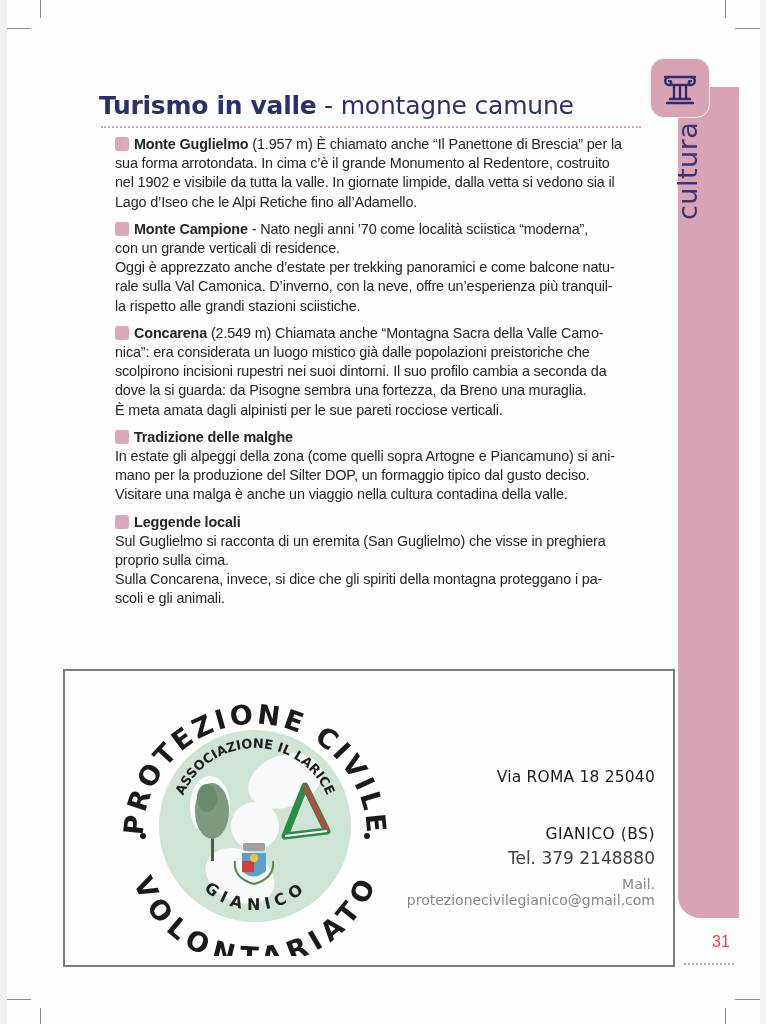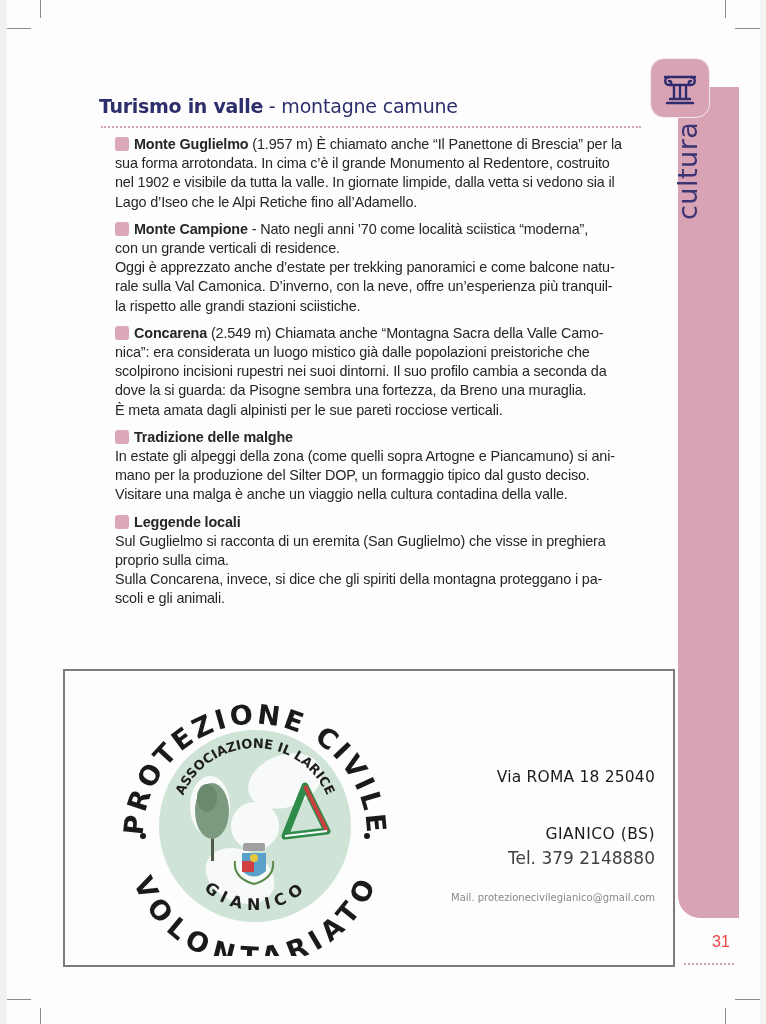--- a/index.html
+++ b/index.html
@@ -8,21 +8,21 @@
     background: #fdfdfd;
     font-family: "Liberation Sans", sans-serif;
     color: #1c1c1c;
   }
   .page-edge-left { position: absolute; left: 0; top: 0; width: 7px; height: 1024px; background: #f1f1f1; }
   .page-edge-right { position: absolute; right: 0; top: 0; width: 6px; height: 1024px; background: #f4f4f4; }
   .crop { position: absolute; background: #8a8a8a; }
 
   .title {
     position: absolute; left: 99px; top: 90px;
-    font-size: 19px; line-height: 32px; color: #2c2f6b; white-space: nowrap;
+    font-size: 25px; line-height: 32px; color: #2c2f6b; white-space: nowrap;
     font-family: "DejaVu Sans", sans-serif;
   }
   .title .bold { font-weight: bold; letter-spacing: -0.3px; }
   .title .light { font-weight: normal; letter-spacing: -0.2px; }
   .title-rule {
     position: absolute; left: 101px; top: 126px; width: 540px; height: 0;
     border-top: 2px dotted #d5a3b5;
   }
 
   .content {
@@ -59,21 +59,21 @@
     border: 2px solid #7c7c7c; background: #fdfdfd;
   }
   .logo { position: absolute; left: 50px; top: 15px; width: 280px; height: 270px; }
   .addr {
     position: absolute; left: 330px; top: 95px; width: 260px; text-align: right;
     font-family: "DejaVu Sans", sans-serif;
   }
   .addr .a1 { font-size: 15.5px; line-height: 23px; color: #1b1b1b; letter-spacing: 0.2px; }
   .addr .a2 { font-size: 15.5px; line-height: 23px; color: #1b1b1b; letter-spacing: 0.5px; margin-top: 34px; }
   .addr .tel { font-size: 17px; line-height: 24px; color: #404040; }
-  .addr .mail { font-size: 10px; line-height: 16px; color: #888; margin-top: 20px; }
+  .addr .mail { font-size: 14px; line-height: 16px; color: #888; margin-top: 6px; }
 
   .page-number {
     position: absolute; left: 712px; top: 933px; font-size: 16px; color: #ef4444;
   }
   .page-dots {
     position: absolute; left: 684px; top: 963px; width: 50px; height: 0;
     border-top: 2px dotted #d3a0b3;
   }
 </style>
 </head>

